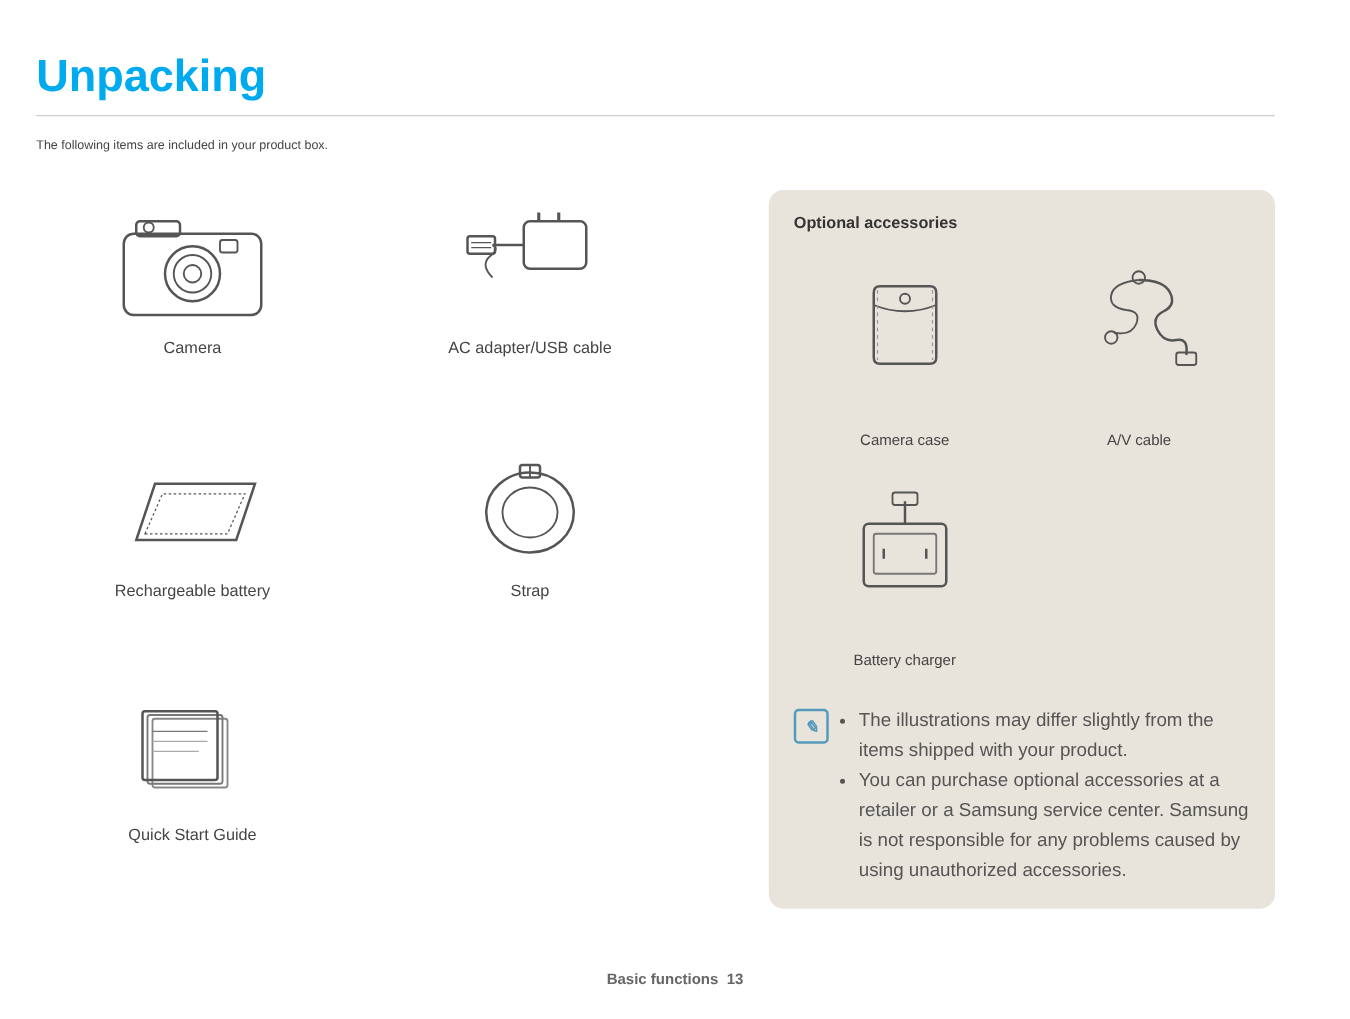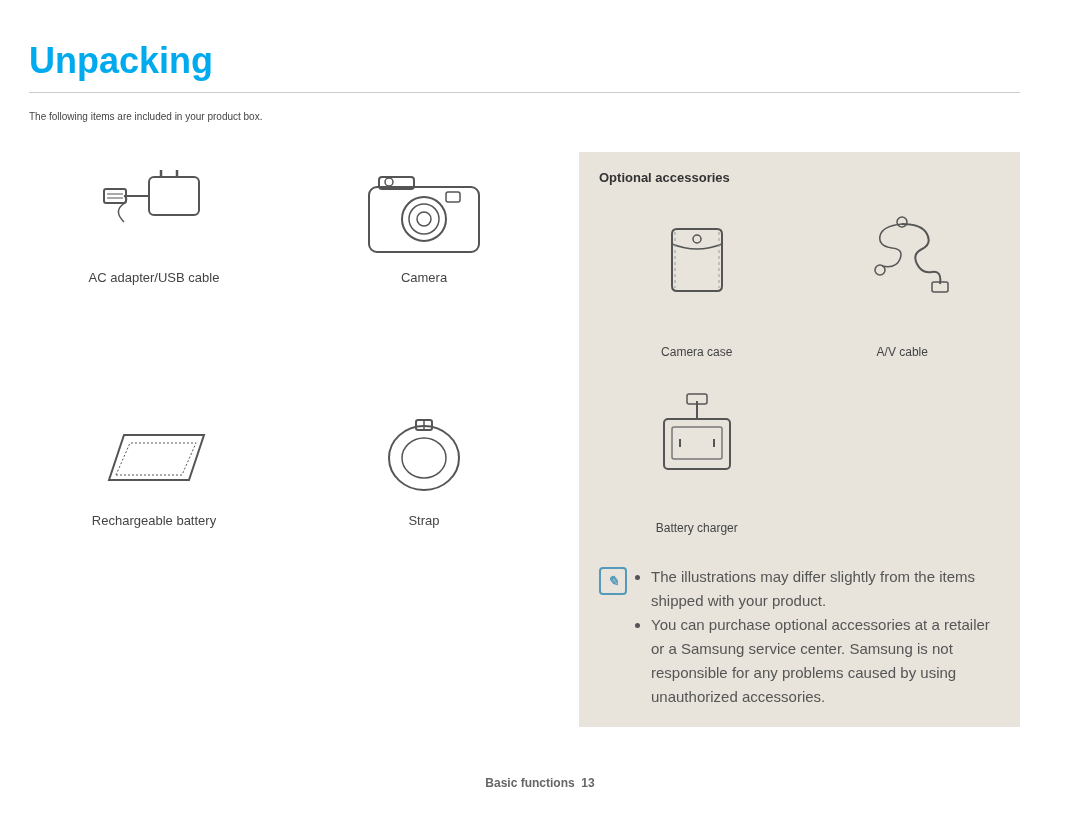--- a/index.html
+++ b/index.html
@@ -68,22 +68,23 @@
       height: 100px;
       display: flex;
       align-items: center;
       justify-content: center;
     }
 
     
     .optional-box {
       flex: 1;
       background: #e8e4dc;
-      border-radius: 0;
+      border-radius: 12px;
       padding: 18px 20px;
+      margin-left: 36px;
     }
 
     .optional-title {
       font-size: 13px;
       font-weight: bold;
       color: #333;
       margin-bottom: 18px;
     }
 
     .optional-grid {
@@ -178,60 +179,60 @@
   <p class="subtitle">The following items are included in your product box.</p>
 
   <div class="main-layout">
 
     <div class="left-section">
 
       <div class="item-cell">
         <div class="icon-area">
           <svg width="120" height="90" viewBox="0 0 120 90" fill="none" xmlns="http://www.w3.org/2000/svg">
 
-            <rect x="55" y="10" width="50" height="38" rx="5" stroke="#555" stroke-width="2" fill="none"></rect>
-
-            <line x1="67" y1="10" x2="67" y2="3" stroke="#555" stroke-width="2.5"></line>
-            <line x1="83" y1="10" x2="83" y2="3" stroke="#555" stroke-width="2.5"></line>
-
-            <line x1="55" y1="29" x2="30" y2="29" stroke="#555" stroke-width="2"></line>
-
-            <rect x="10" y="22" width="22" height="14" rx="2" stroke="#555" stroke-width="2" fill="none"></rect>
-
-            <line x1="13" y1="27" x2="29" y2="27" stroke="#555" stroke-width="1"></line>
-            <line x1="13" y1="31" x2="29" y2="31" stroke="#555" stroke-width="1"></line>
-
-            <path d="M30 55 Q20 45 28 38 Q36 32 30 29" stroke="#555" stroke-width="1.5" fill="none"></path>
-          </svg>
-        </div>
-        <span class="item-label">AC adapter/USB cable</span>
-      </div>
-
-      <div class="item-cell">
-        <div class="icon-area">
-          <svg width="120" height="90" viewBox="0 0 120 90" fill="none" xmlns="http://www.w3.org/2000/svg">
-
             <rect x="5" y="20" width="110" height="65" rx="8" ry="8" stroke="#555" stroke-width="2" fill="none"></rect>
 
             <circle cx="60" cy="52" r="22" stroke="#555" stroke-width="2" fill="none"></circle>
             <circle cx="60" cy="52" r="15" stroke="#555" stroke-width="1.5" fill="none"></circle>
             <circle cx="60" cy="52" r="7" stroke="#555" stroke-width="1.5" fill="none"></circle>
 
             <rect x="15" y="10" width="35" height="12" rx="3" stroke="#555" stroke-width="2" fill="none"></rect>
 
             <rect x="82" y="25" width="14" height="10" rx="2" stroke="#555" stroke-width="1.5" fill="none"></rect>
 
             <circle cx="25" cy="15" r="4" stroke="#555" stroke-width="1.5" fill="none"></circle>
           </svg>
         </div>
         <span class="item-label">Camera</span>
       </div>
 
       <div class="item-cell">
         <div class="icon-area">
+          <svg width="120" height="90" viewBox="0 0 120 90" fill="none" xmlns="http://www.w3.org/2000/svg">
+
+            <rect x="55" y="10" width="50" height="38" rx="5" stroke="#555" stroke-width="2" fill="none"></rect>
+
+            <line x1="67" y1="10" x2="67" y2="3" stroke="#555" stroke-width="2.5"></line>
+            <line x1="83" y1="10" x2="83" y2="3" stroke="#555" stroke-width="2.5"></line>
+
+            <line x1="55" y1="29" x2="30" y2="29" stroke="#555" stroke-width="2"></line>
+
+            <rect x="10" y="22" width="22" height="14" rx="2" stroke="#555" stroke-width="2" fill="none"></rect>
+
+            <line x1="13" y1="27" x2="29" y2="27" stroke="#555" stroke-width="1"></line>
+            <line x1="13" y1="31" x2="29" y2="31" stroke="#555" stroke-width="1"></line>
+
+            <path d="M30 55 Q20 45 28 38 Q36 32 30 29" stroke="#555" stroke-width="1.5" fill="none"></path>
+          </svg>
+        </div>
+        <span class="item-label">AC adapter/USB cable</span>
+      </div>
+
+      <div class="item-cell">
+        <div class="icon-area">
           <svg width="120" height="80" viewBox="0 0 120 80" fill="none" xmlns="http://www.w3.org/2000/svg">
 
             <polygon points="15,65 95,65 110,20 30,20" stroke="#555" stroke-width="2" fill="none"></polygon>
 
             <polygon points="22,60 88,60 102,28 36,28" stroke="#555" stroke-width="1" fill="none" stroke-dasharray="2,2"></polygon>
           </svg>
         </div>
         <span class="item-label">Rechargeable battery</span>
       </div>
 
@@ -243,20 +244,35 @@
 
             <ellipse cx="50" cy="48" rx="22" ry="20" stroke="#555" stroke-width="1.5" fill="none"></ellipse>
 
             <rect x="42" y="10" width="16" height="10" rx="2" stroke="#555" stroke-width="2" fill="none"></rect>
             <line x1="50" y1="10" x2="50" y2="20" stroke="#555" stroke-width="1.5"></line>
           </svg>
         </div>
         <span class="item-label">Strap</span>
       </div>
 
+      <div class="item-cell" style="grid-column:1;">
+        <div class="icon-area">
+          <svg width="100" height="90" viewBox="0 0 100 90" fill="none" xmlns="http://www.w3.org/2000/svg">
+
+            <rect x="18" y="18" width="60" height="55" rx="2" stroke="#888" stroke-width="1.5" fill="none"></rect>
+            <rect x="14" y="15" width="60" height="55" rx="2" stroke="#777" stroke-width="1.5" fill="none"></rect>
+            <rect x="10" y="12" width="60" height="55" rx="2" stroke="#555" stroke-width="2" fill="none"></rect>
+
+            <line x1="18" y1="28" x2="62" y2="28" stroke="#777" stroke-width="1"></line>
+            <line x1="18" y1="36" x2="62" y2="36" stroke="#aaa" stroke-width="1"></line>
+            <line x1="18" y1="44" x2="55" y2="44" stroke="#aaa" stroke-width="1"></line>
+          </svg>
+        </div>
+        <span class="item-label">Quick Start Guide</span>
+      </div>
 
     </div>
 
     <div class="optional-box">
       <div class="optional-title">Optional accessories</div>
 
       <div class="optional-grid">
 
         <div class="opt-item">
           <div class="opt-icon-area">

